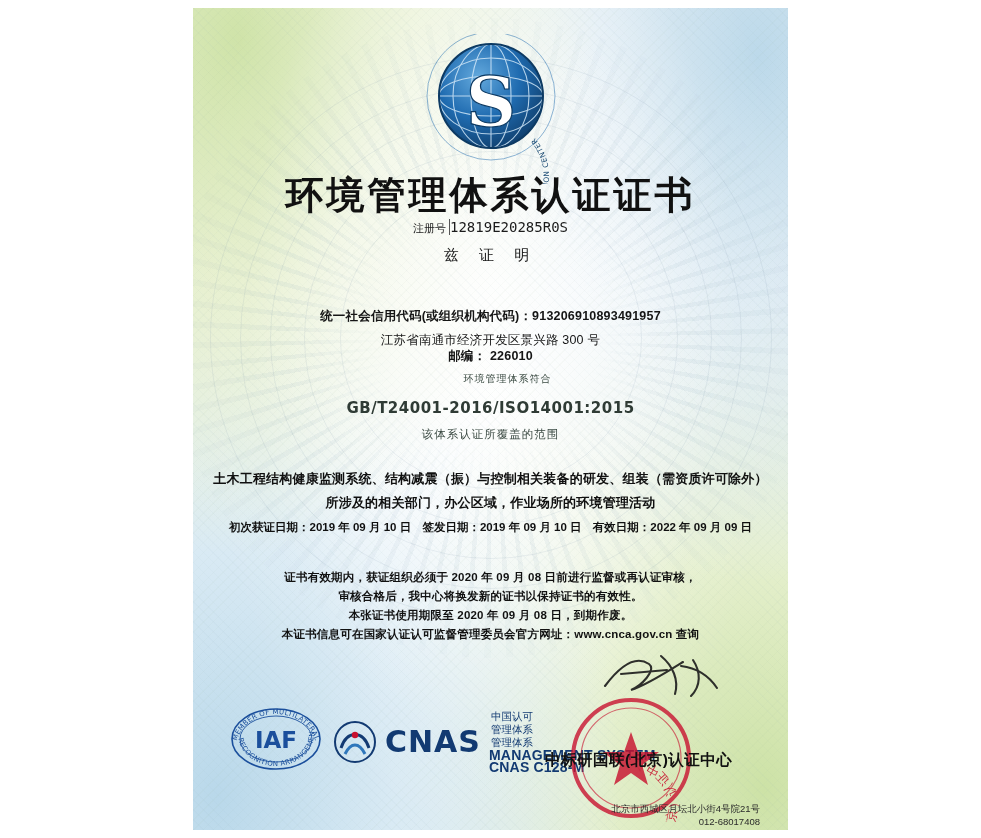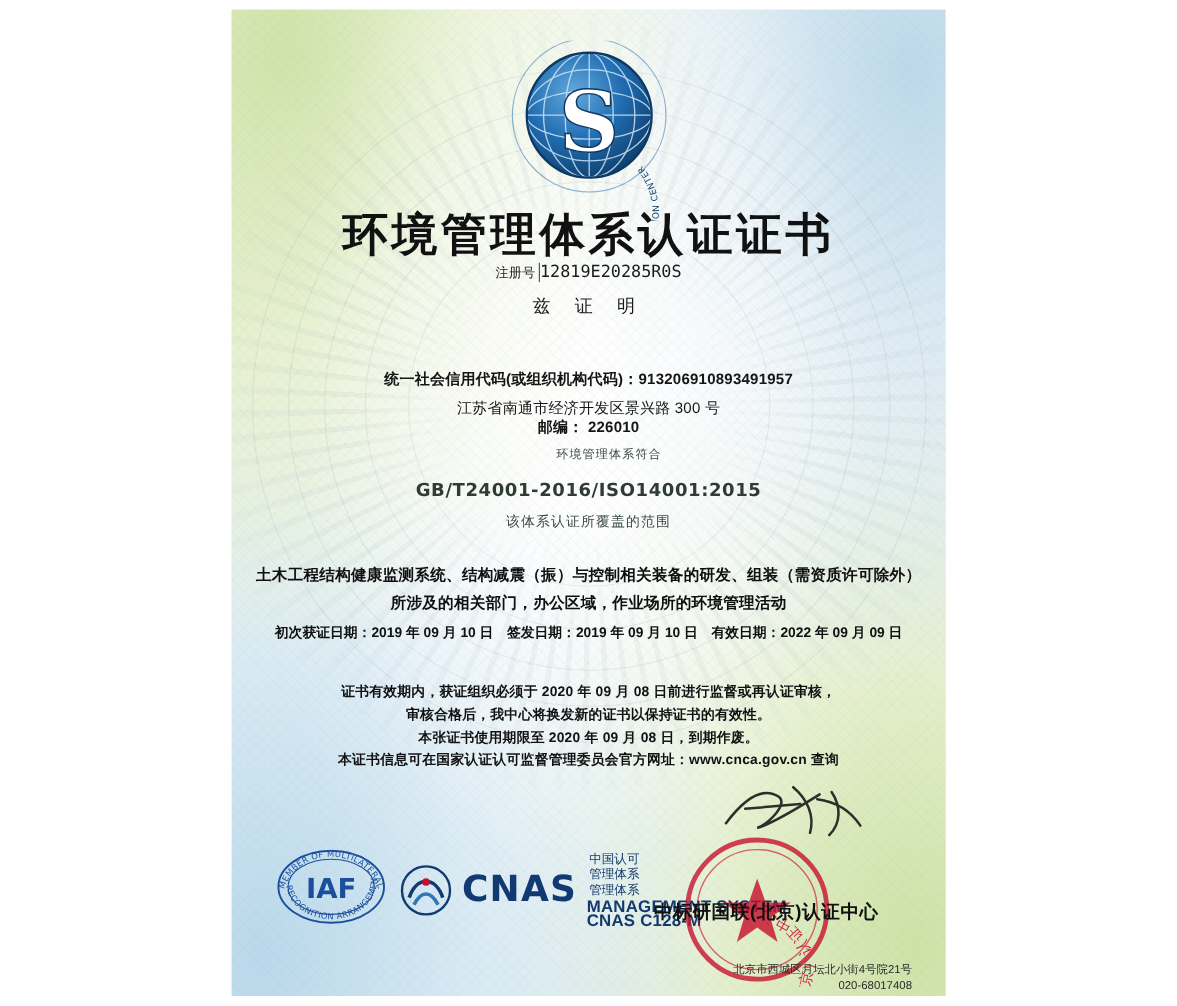--- a/index.html
+++ b/index.html
@@ -413,18 +413,18 @@
           <text font-family="DejaVu Sans, sans-serif" font-size="12.5" fill="#c8102e" letter-spacing="2">
             <textPath href="#sealPath" startOffset="9%">中标研国联（北京）认证中心</textPath>
           </text>
         </svg>
       </div>
 
       <div class="center-name">中标研国联(北京)认证中心</div>
 
       <div class="addr-lines">
         <div>北京市西城区月坛北小街4号院21号</div>
-        <div>020-68017408</div>
+        <div>012-68017408</div>
       </div>
     </div>
 
   </div>
 </div>
 
 </body></html>

